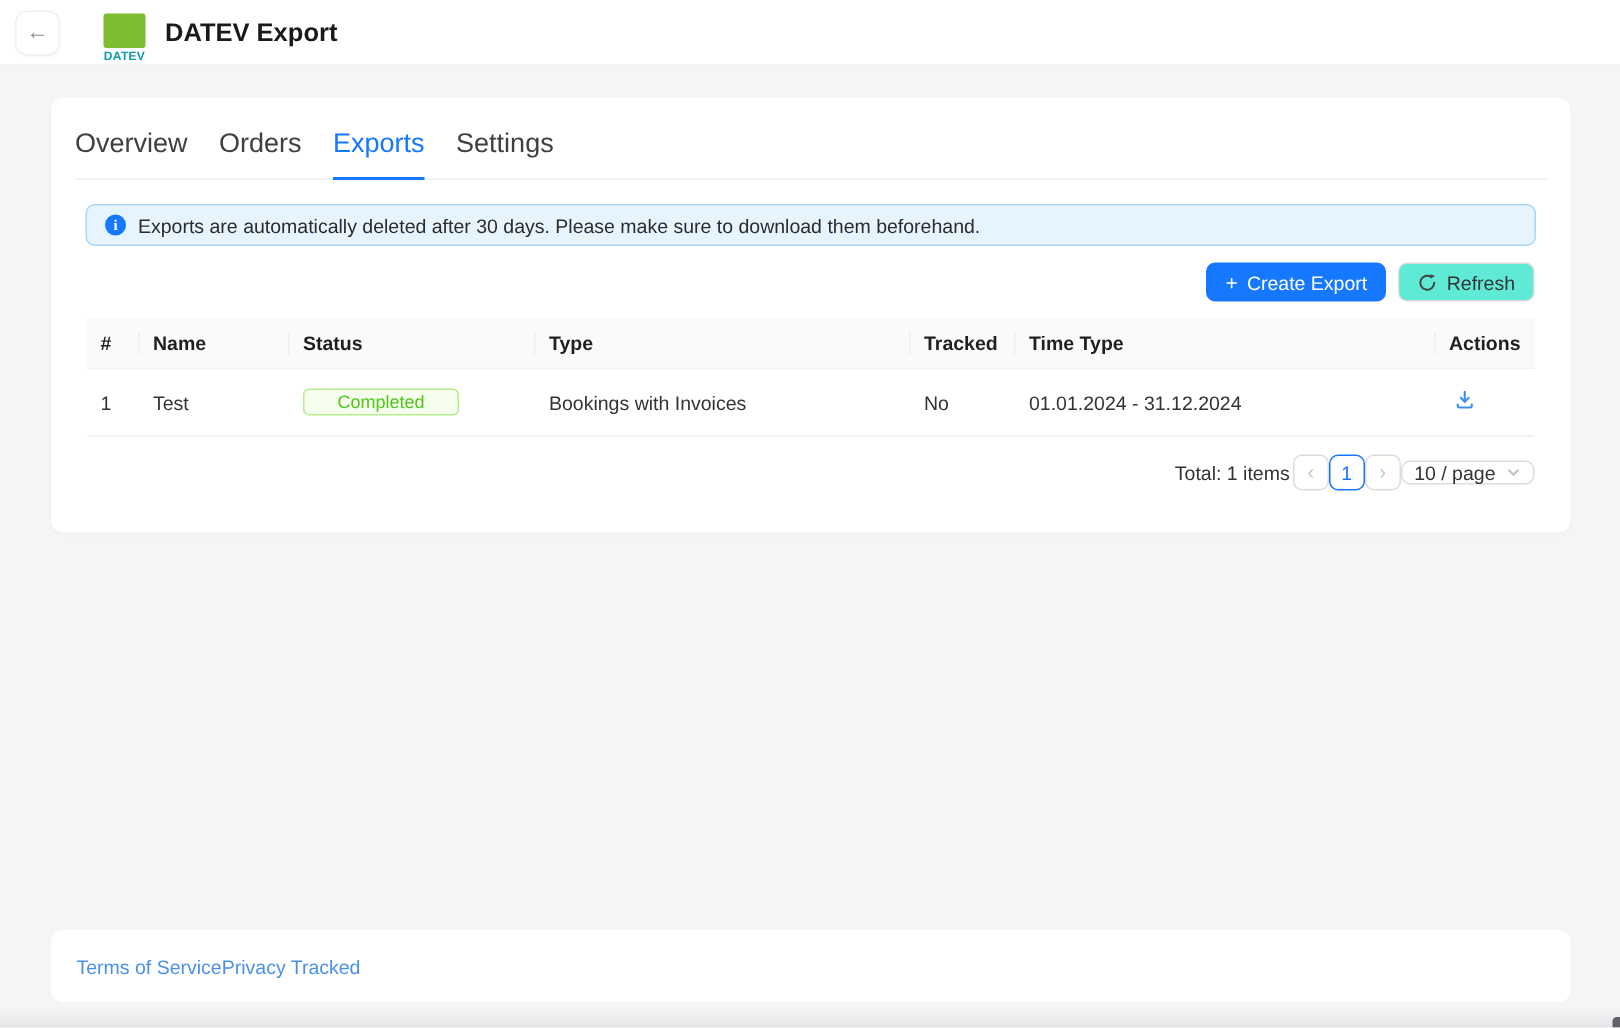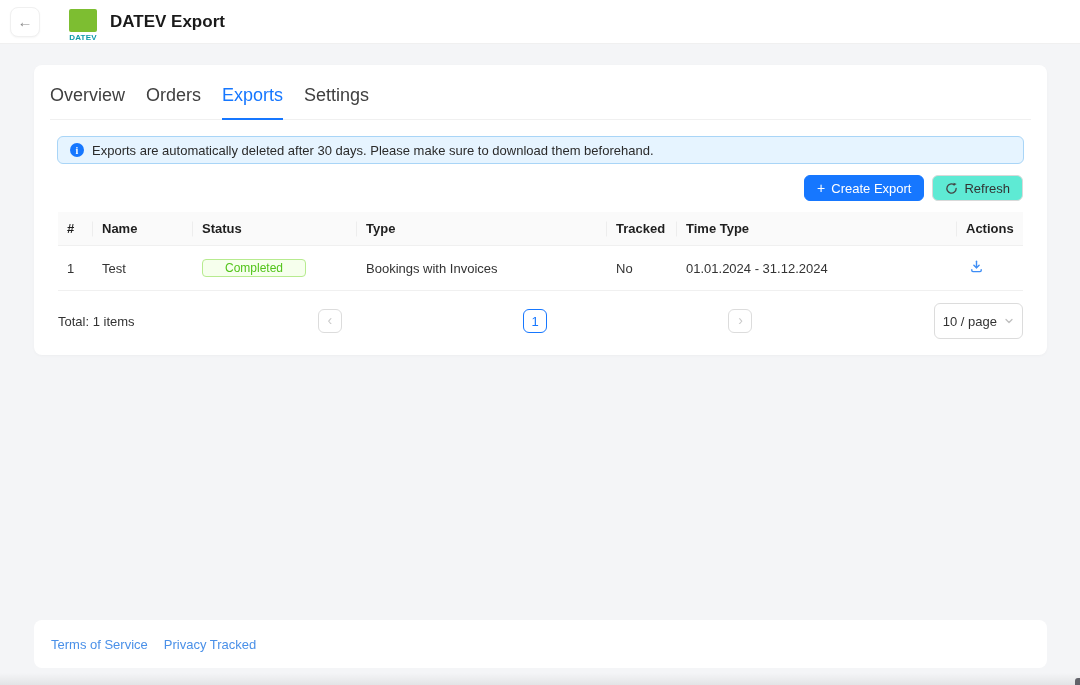--- a/index.html
+++ b/index.html
@@ -80,45 +80,45 @@
   }
   td { font-size: 13px; color: #333; padding: 13px 8px 13px 9px; border-bottom: 1px solid #f0f0f0; }
   .status-tag {
     display: inline-block; padding: 1px 22px; font-size: 12px; border-radius: 4px;
     background: #f6ffed; border: 1px solid #b7eb8f; color: #52c41a;
   }
   .dl-btn { background: none; border: none; cursor: pointer; padding: 0 0 0 3px; display: inline-flex; }
 
   
   .pagination {
-    margin: 12px 24px 0; display: flex; justify-content: space-between;
+    margin: 12px 24px 0; display: flex; justify-content: flex-end;
     align-items: center; gap: 0;
   }
   .total-text { font-size: 13px; color: #333; margin-right: 2px; }
   .pg-btn, .pg-num {
     width: 24px; height: 24px; border-radius: 6px; background: #fff;
     display: flex; align-items: center; justify-content: center; cursor: pointer;
   }
   .pg-btn { border: 1px solid #dcdcdc; color: #c9c9c9; font-size: 14px; padding-bottom: 2px; }
   .pg-num { border: 1px solid #1677ff; color: #1677ff; font-size: 13px; }
   .pg-select {
-    height: 36px; min-width: 72px; border: 1px solid #dcdcdc; border-radius: 6px;
+    height: 16px; min-width: 72px; border: 1px solid #dcdcdc; border-radius: 6px;
     background: #fff; display: flex; align-items: center; gap: 7px;
     padding: 0 8px; font-size: 13px; color: #333; cursor: pointer;
   }
 
   
   .footer-card {
     position: absolute; left: 34px; top: 620px; width: 1013px; height: 48px;
     background: #fff; border-radius: 8px;
     display: flex; align-items: center; justify-content: space-between;
     padding: 0 17px; font-size: 13px; color: #4d4d4d;
   }
   .brand-ikas { color: #2f7af7; font-style: italic; font-weight: 700; margin-left: 4px; }
-  .footer-links { display: flex; gap: 16px; }
+  .footer-links { display: flex; gap: 0; }
   .footer-link { color: #4a90e8; text-decoration: none; cursor: pointer; }
 
   .bottom-shade {
     position: absolute; left: 0; right: 0; bottom: 0; height: 12px;
     background: linear-gradient(to bottom, rgba(0,0,0,0), rgba(0,0,0,0.07));
     pointer-events: none;
   }
   .corner-notch {
     position: absolute; right: 0; bottom: 0; width: 5px; height: 7px;
     background: #4a4a52; border-top-left-radius: 3px; opacity: .85;

